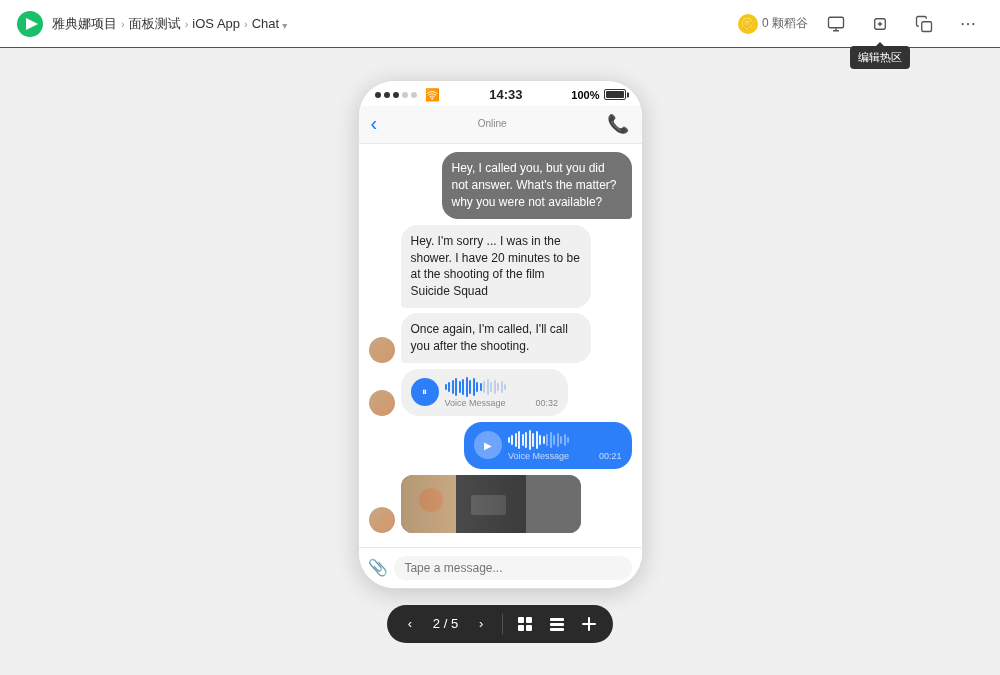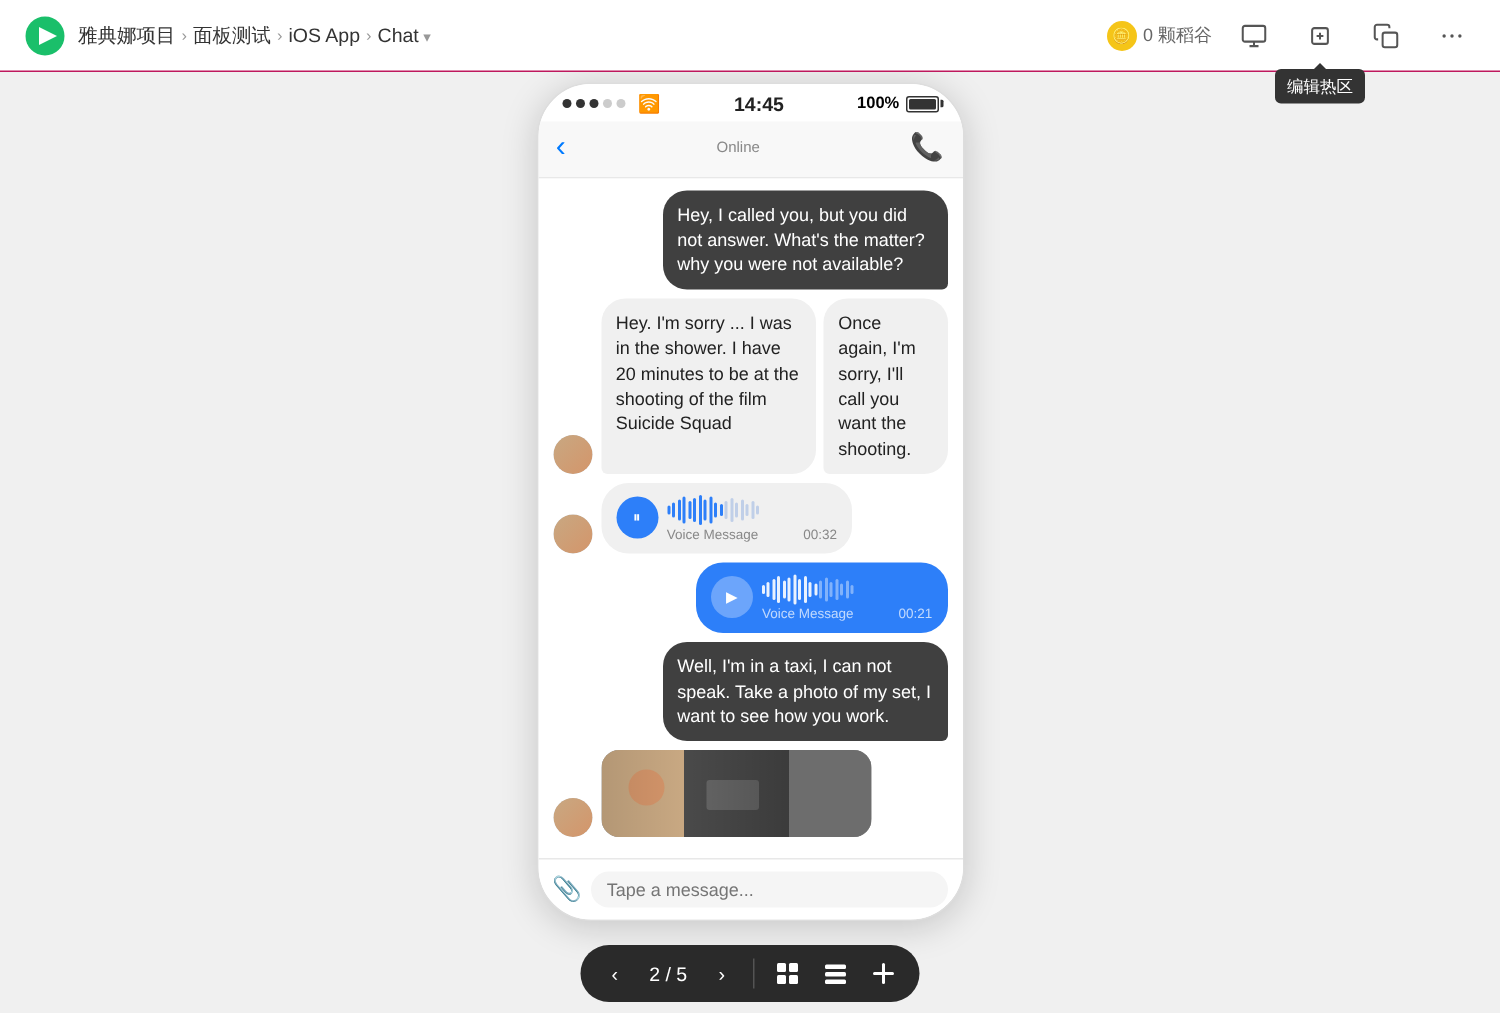--- a/index.html
+++ b/index.html
@@ -228,21 +228,21 @@
       border-radius: 50%;
     }
     .bubble {
       max-width: 190px;
       padding: 8px 10px;
       border-radius: 16px;
       font-size: 12px;
       line-height: 1.4;
     }
     .bubble.out {
-      background: #404040;
+      background: #737373;
       color: #fff;
       border-bottom-right-radius: 4px;
     }
     .bubble.inc {
       background: #f0f0f0;
       color: #222;
       border-bottom-left-radius: 4px;
     }
     .time-sep {
       text-align: center;
@@ -436,21 +436,21 @@
     <div class="status-bar">
       <div class="status-left">
         <div class="status-dot"></div>
         <div class="status-dot"></div>
         <div class="status-dot"></div>
         <div class="status-dot dim"></div>
         <div class="status-dot dim"></div>
         &nbsp;
         <span class="wifi-icon">🛜</span>
       </div>
-      <div class="status-time">14:45</div>
+      <div class="status-time">14:33</div>
       <div class="status-right">
         <span>100%</span>
         <div class="battery-bar">
           <div class="battery-fill"></div>
         </div>
       </div>
     </div>
 
     <div class="chat-header">
       <span class="back-arrow">‹</span>
@@ -463,23 +463,23 @@
     <div class="messages-area">
 
       <div class="msg-row outgoing">
         <div class="bubble out">Hey, I called you, but you did not answer. What's the matter? why you were not available?</div>
       </div>
 
       <div class="msg-row incoming">
         <div class="avatar-small">
           <div class="avatar-img"></div>
         </div>
-        <div style="display:flex;flex-direction:row;gap:5px;">
+        <div style="display:flex;flex-direction:column;gap:5px;">
           <div class="bubble inc">Hey. I'm sorry ... I was in the shower. I have 20 minutes to be at the shooting of the film Suicide Squad</div>
-          <div class="bubble inc">Once again, I'm sorry, I'll call you want the shooting.</div>
+          <div class="bubble inc">Once again, I'm called, I'll call you after the shooting.</div>
         </div>
       </div>
 
 
       <div class="msg-row incoming">
         <div class="avatar-small">
           <div class="avatar-img"></div>
         </div>
         <div class="voice-bubble inc">
           <div class="play-btn inc">
@@ -541,23 +541,20 @@
               <span class="dim" style="height:6px"></span>
             </div>
             <div style="display:flex;justify-content:space-between;align-items:center;gap:30px;">
               <span class="voice-meta out">Voice Message</span>
               <span class="voice-meta out">00:21</span>
             </div>
           </div>
         </div>
       </div>
 
-      <div class="msg-row outgoing">
-        <div class="bubble out">Well, I'm in a taxi, I can not speak. Take a photo of my set, I want to see how you work.</div>
-      </div>
 
       <div class="msg-row incoming">
         <div class="avatar-small">
           <div class="avatar-img"></div>
         </div>
         <div class="img-bubble">
           <div class="img-placeholder">
             <div class="img-placeholder-overlay"></div>
 
             <svg width="180" height="58" viewBox="0 0 180 58" xmlns="http://www.w3.org/2000/svg">

